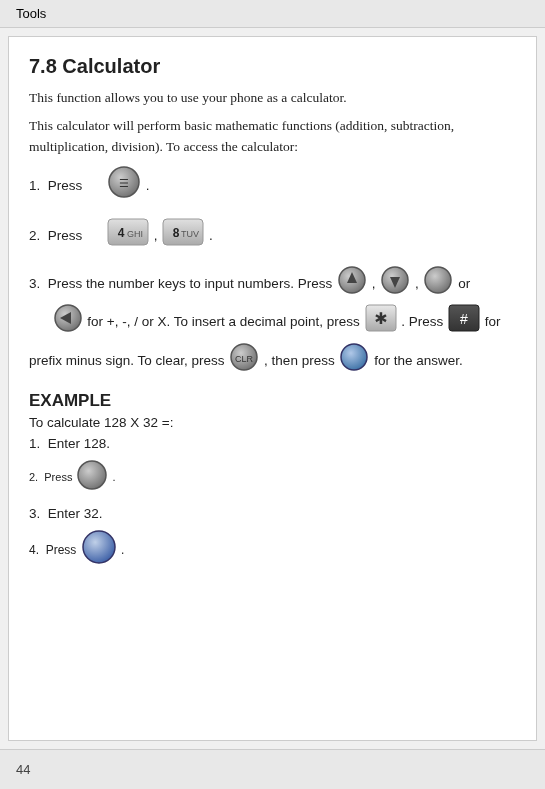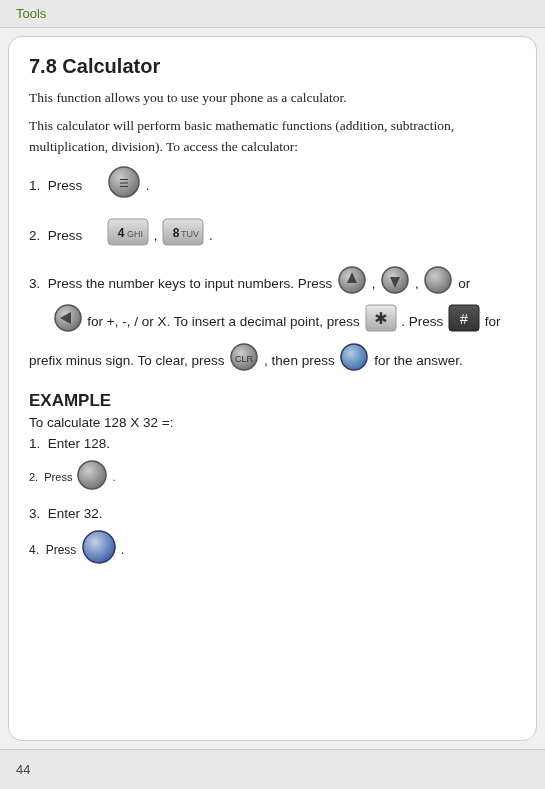--- a/index.html
+++ b/index.html
@@ -11,29 +11,29 @@
       font-size: 14px;
       color: #222;
       display: flex;
       flex-direction: column;
     }
 
     .top-bar {
       background: #e8e8e8;
       padding: 6px 16px;
       font-size: 13px;
-      color: #4d7c0f;
+      color: #000000;
       border-bottom: 1px solid #ccc;
     }
 
     .page-container {
       flex: 1;
       background: #fff;
       margin: 8px;
-      border-radius: 14px;
+      border-radius: 0;
       border: 1px solid #ccc;
       padding: 18px 20px 16px 20px;
       overflow: hidden;
     }
 
     .page-title {
       font-size: 20px;
       font-weight: bold;
       margin-bottom: 10px;
     }

